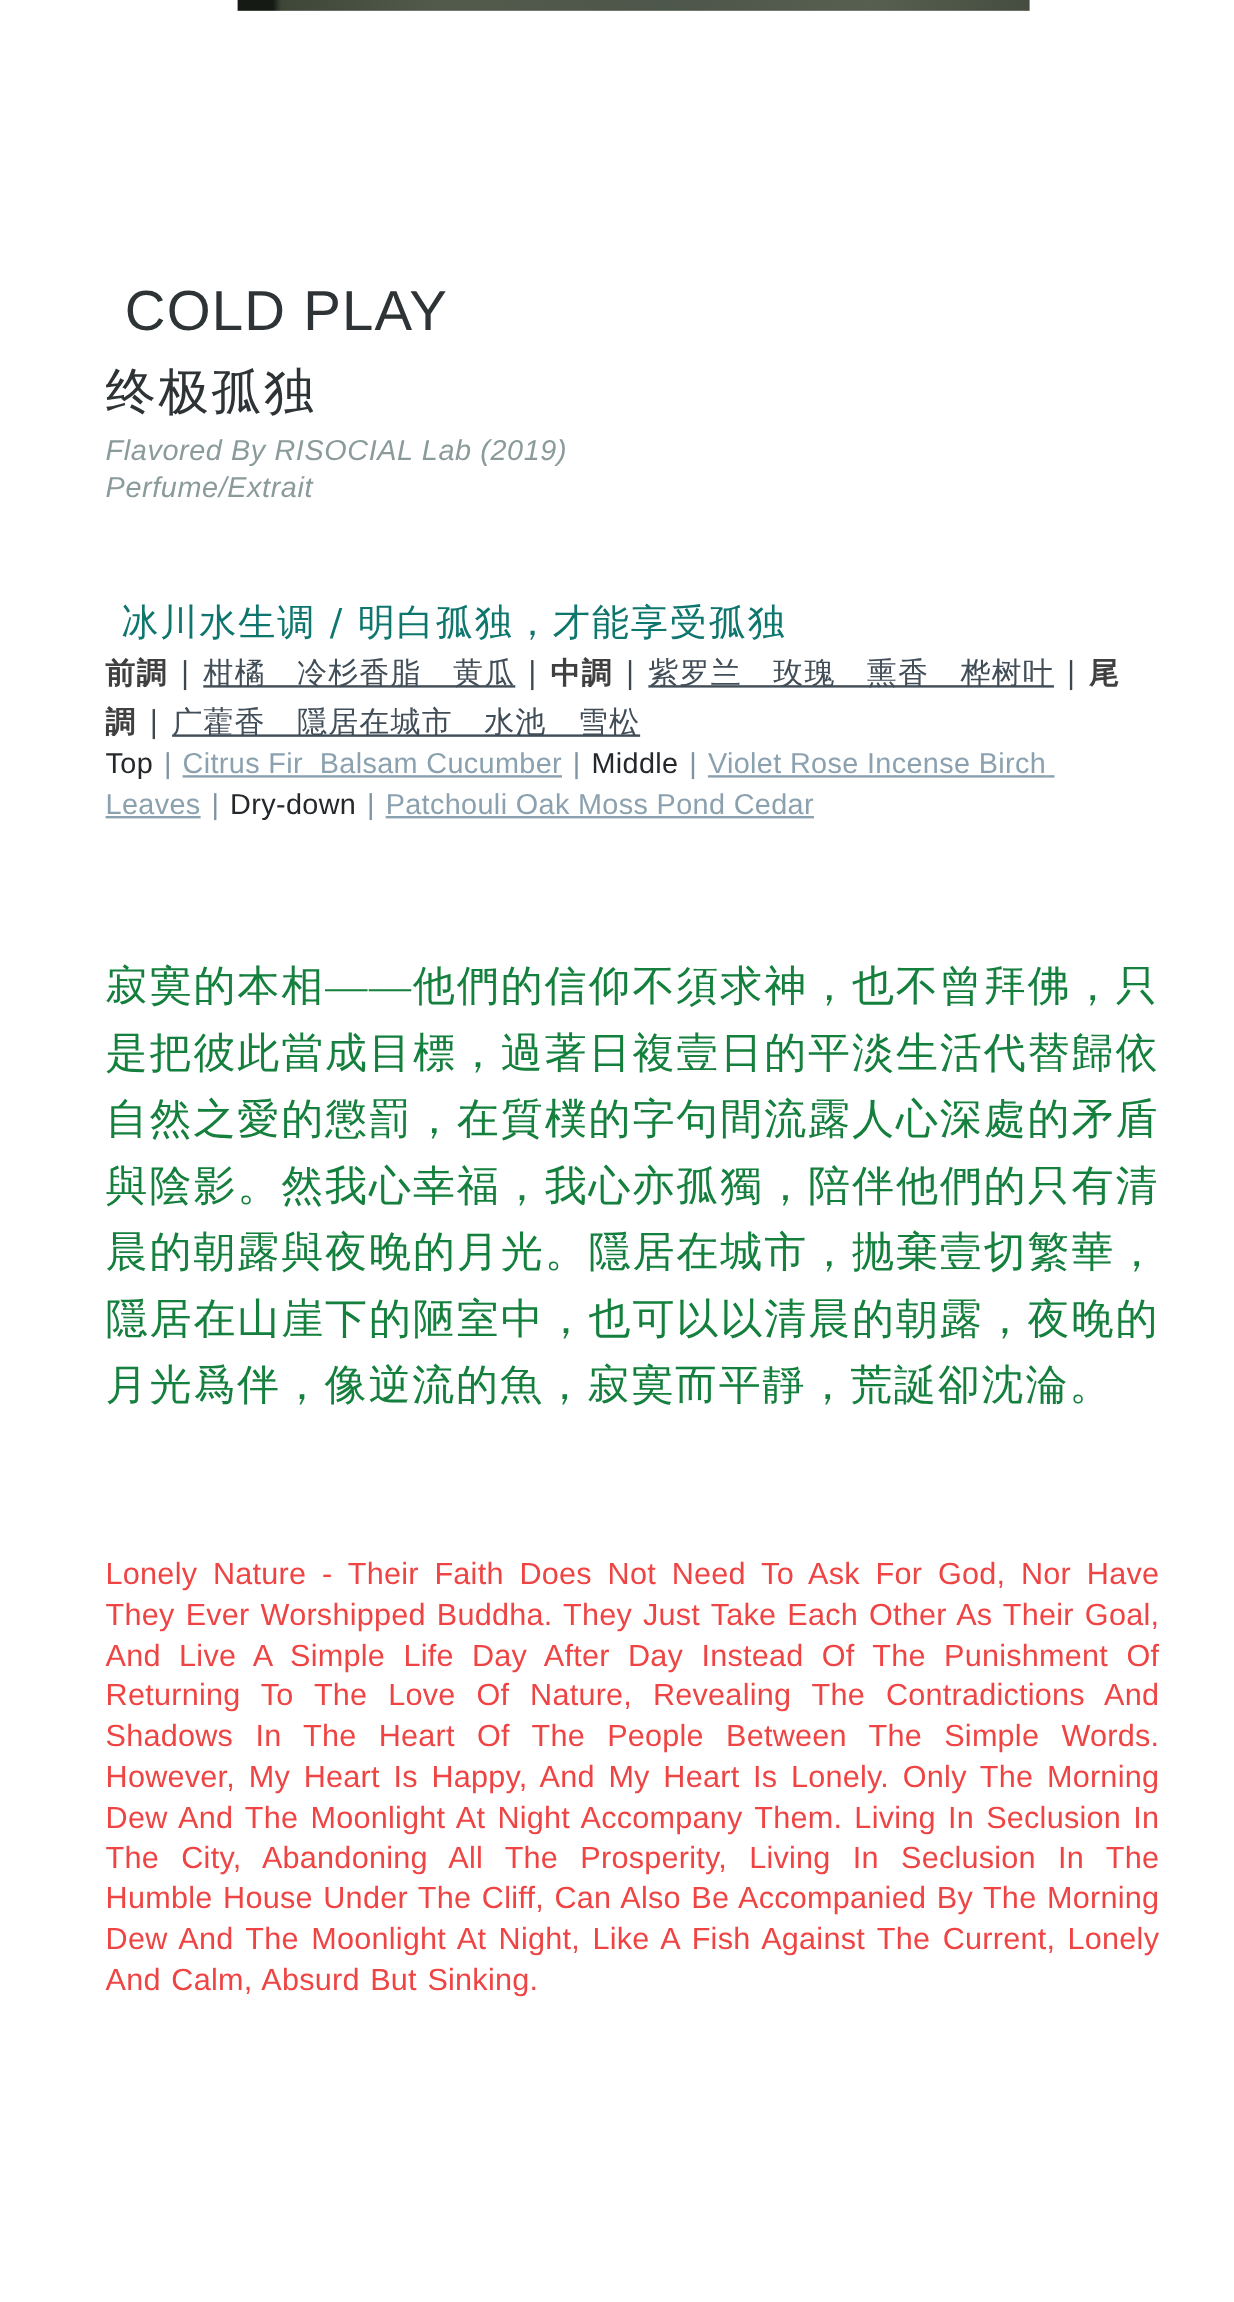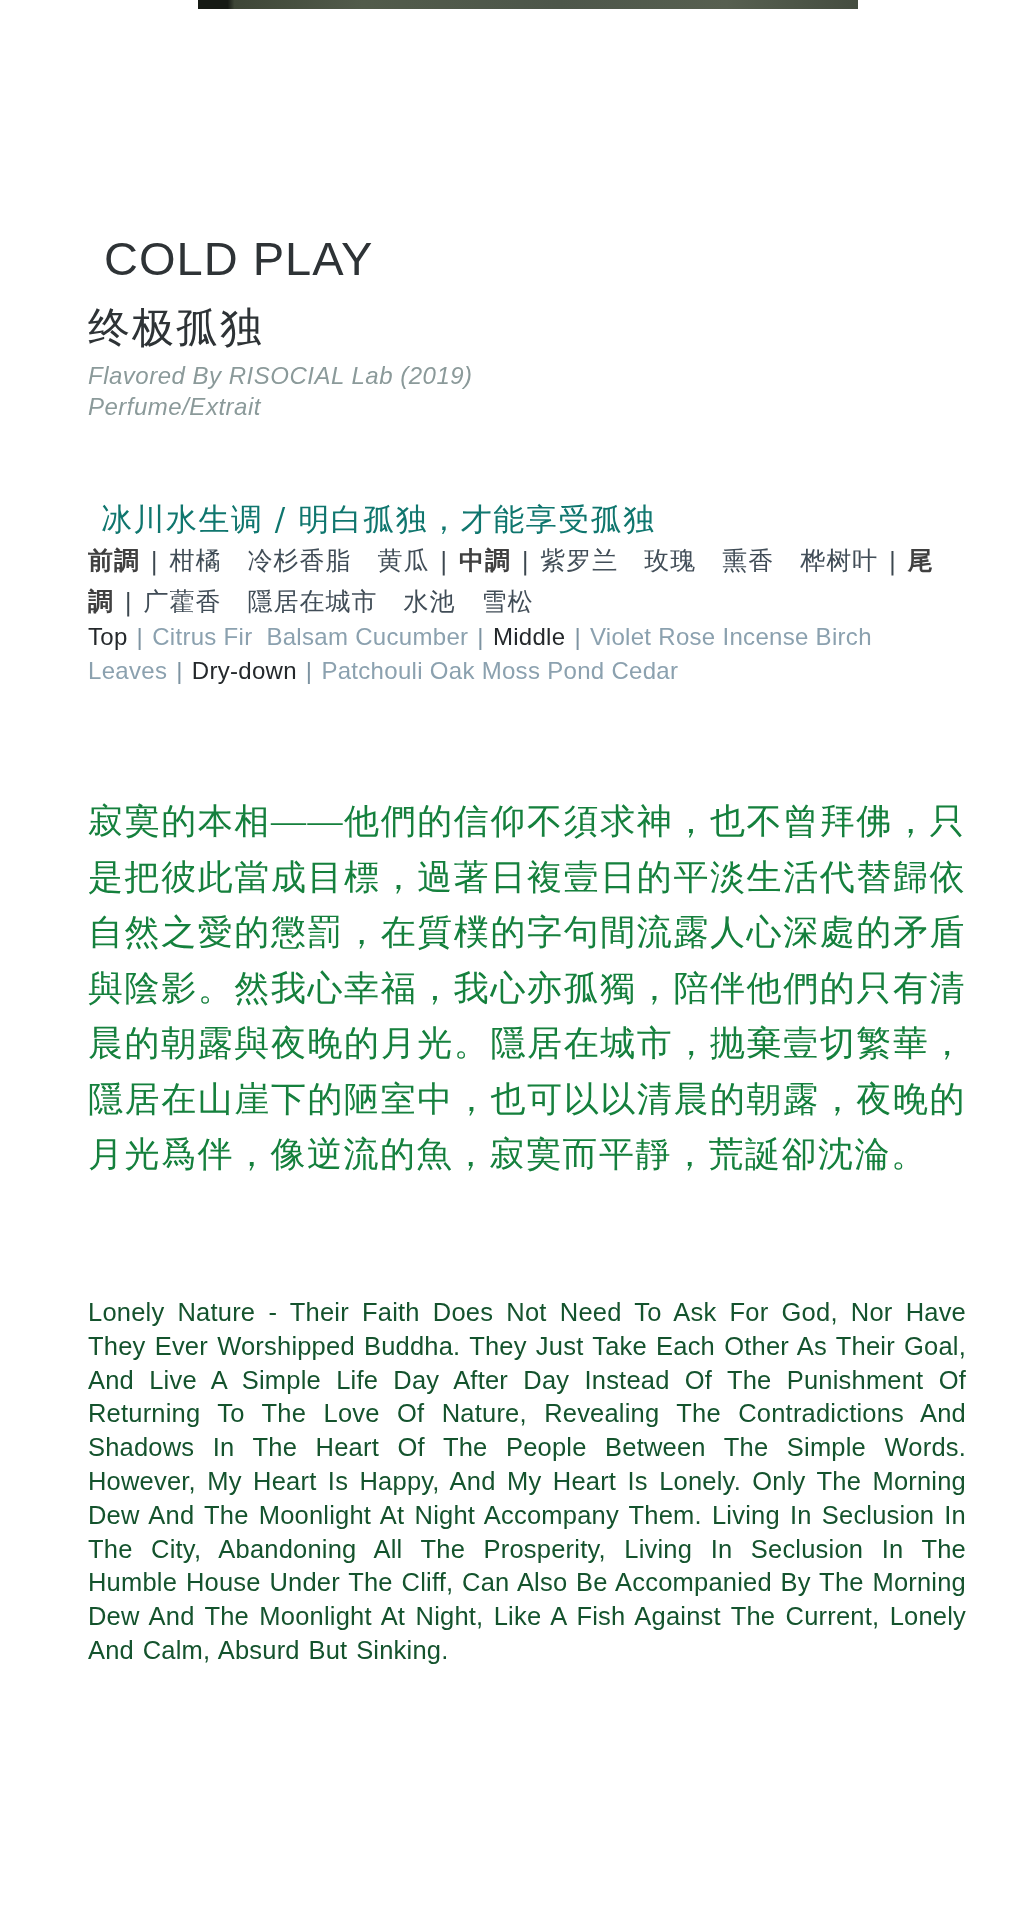--- a/index.html
+++ b/index.html
@@ -42,30 +42,30 @@
     font-size:25px;line-height:41px;color:#414d57;letter-spacing:1px;
   }
   .notes-zh .nl{color:#404040;font-weight:600;}
   .notes-zh .sep{color:#3c474f;margin:0 10px;font-weight:400;}
   .notes-en{
     position:absolute;left:88px;top:620px;width:880px;margin:0;
     font-size:24px;line-height:34px;color:#8ba1af;letter-spacing:0.3px;
   }
   .notes-en .nl{color:#24282b;}
   .notes-en .sep{color:#7d93a1;margin:0 9px;}
-  .notes-txt{white-space:pre-wrap;}
+  .notes-txt{white-space:pre-wrap;text-decoration:underline;}
   .desc-zh{
     position:absolute;left:88px;top:794px;width:878px;margin:0;
     font-family:Liberation Serif, serif;
     font-size:35px;line-height:55.5px;color:#15803d;
     letter-spacing:1.5px;text-align:justify;
   }
   .desc-en{
     position:absolute;left:88px;top:1296px;width:878px;margin:0;
-    font-size:25.5px;line-height:33.8px;color:#14532d;
+    font-size:25.5px;line-height:33.8px;color:#ef4444;
     letter-spacing:0.2px;word-spacing:1.5px;text-align:justify;
   }
 </style>
 </head>
 <body>
 
 <div class="page">
 
   <div class="photo-strip"></div>
 

